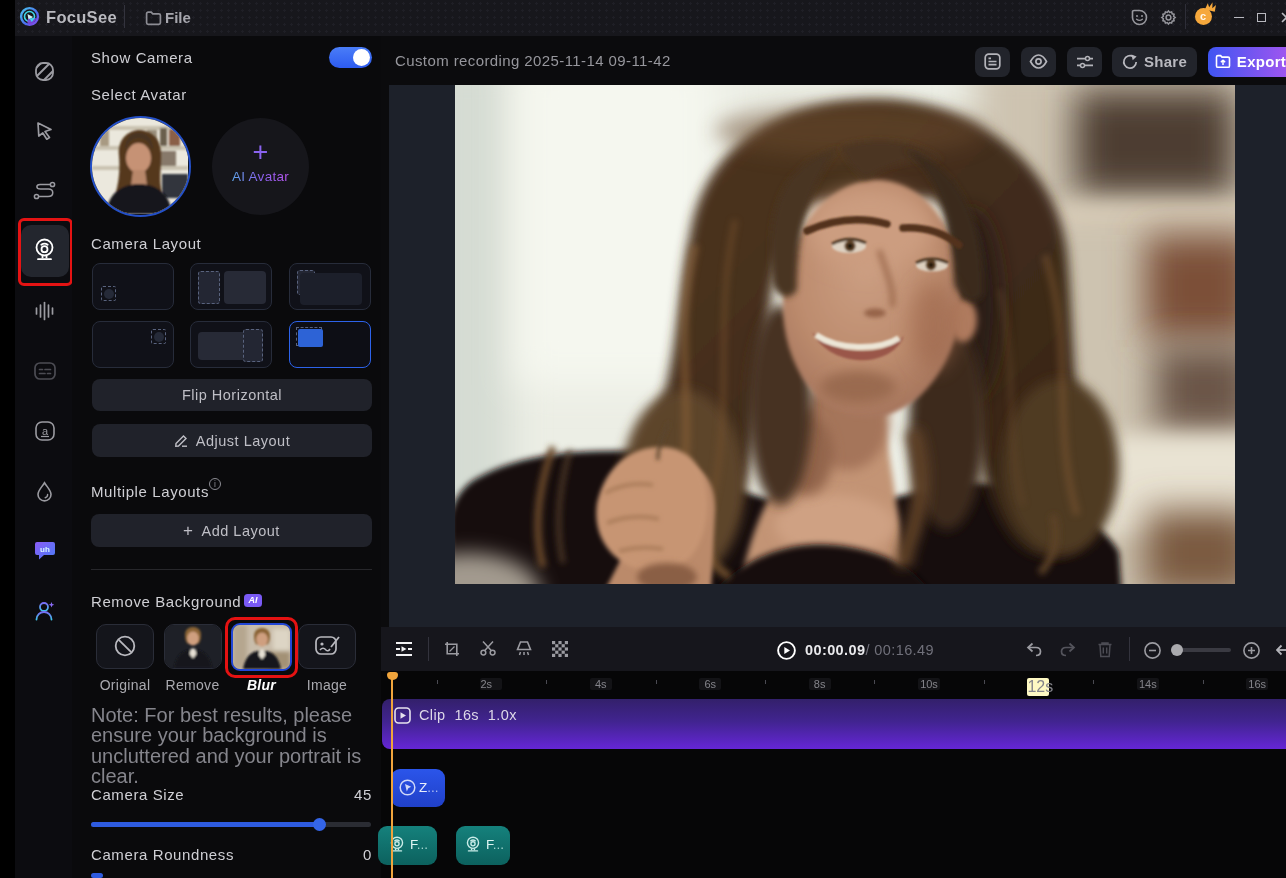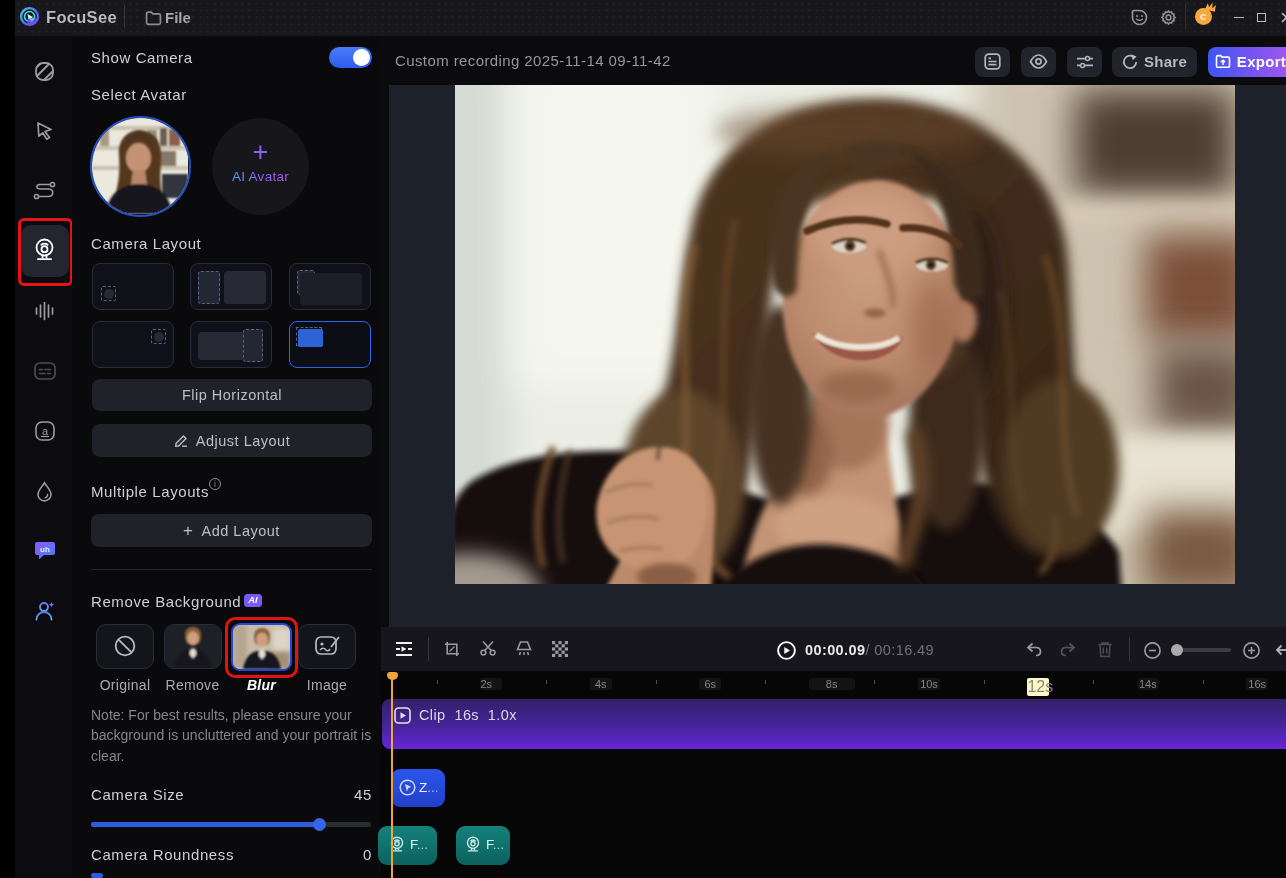--- a/index.html
+++ b/index.html
@@ -293,21 +293,21 @@
         <circle cx="7" cy="9" r="1.6" fill="#b9b9bf"></circle>
         <path d="M5 15 q3 -3.5 6 0 q2 2 4 -1" fill="none" stroke="#b9b9bf" stroke-width="1.6"></path>
         <path d="M16 12 L24 2" stroke="#b9b9bf" stroke-width="1.8"></path>
       </svg>
     </div>
     <div class="ab" style="left:24px;top:641px;width:58px;text-align:center;color:#a9a9af;font-size:14px;letter-spacing:.3px;">Original</div>
     <div class="ab" style="left:91.5px;top:641px;width:58px;text-align:center;color:#a9a9af;font-size:14px;letter-spacing:.3px;">Remove</div>
     <div class="ab" style="left:159px;top:641px;width:61px;text-align:center;color:#fff;font-size:14px;font-weight:bold;letter-spacing:.3px;font-style:italic;">Blur</div>
     <div class="ab" style="left:226px;top:641px;width:58px;text-align:center;color:#a9a9af;font-size:14px;letter-spacing:.3px;">Image</div>
 
-    <div class="ab" style="left:19px;top:669px;width:296px;color:#85858c;font-size:14px;line-height:20.3px;">Note: For best results, please ensure your background is uncluttered and your portrait is clear.</div>
+    <div class="ab" style="left:19px;top:669px;width:296px;color:#85858c;font-size:20px;line-height:20.3px;">Note: For best results, please ensure your background is uncluttered and your portrait is clear.</div>
 
     <div class="ab lbl" style="left:19px;top:750px;">Camera Size</div>
     <div class="ab lbl" style="left:260px;top:750px;width:40px;text-align:right;">45</div>
     <div class="ab" style="left:19px;top:786px;width:280px;height:5px;border-radius:3px;background:#2a2c33;"></div>
     <div class="ab" style="left:19px;top:786px;width:229px;height:5px;border-radius:3px;background:#2e5be0;"></div>
     <div class="ab" style="left:241px;top:782px;width:13px;height:13px;border-radius:50%;background:#3465e8;"></div>
     <div class="ab lbl" style="left:19px;top:810px;">Camera Roundness</div>
     <div class="ab lbl" style="left:260px;top:810px;width:40px;text-align:right;">0</div>
     <div class="ab" style="left:19px;top:837px;width:12px;height:5px;border-radius:3px;background:#2e5be0;"></div>
   </div>
@@ -553,21 +553,21 @@
     <div class="ab" style="left:0;top:635px;width:920px;height:207px;background:#060607;"></div>
 
     <div class="ab" id="ruler" style="left:0;top:635px;width:920px;height:26px;">
         <div class="ab" style="left:55.7px;top:9px;width:1px;height:4px;background:#4a4a52;"></div>
         <div class="ab" style="left:99.4px;top:7px;width:22px;text-align:left;font-size:11px;color:#85858b;background:#131316;border-radius:2px;">2s</div>
         <div class="ab" style="left:165.10000000000002px;top:9px;width:1px;height:4px;background:#4a4a52;"></div>
         <div class="ab" style="left:208.8px;top:7px;width:22px;text-align:center;font-size:11px;color:#85858b;background:#131316;border-radius:2px;">4s</div>
         <div class="ab" style="left:274.5px;top:9px;width:1px;height:4px;background:#4a4a52;"></div>
         <div class="ab" style="left:318.20000000000005px;top:7px;width:22px;text-align:center;font-size:11px;color:#85858b;background:#131316;border-radius:2px;">6s</div>
         <div class="ab" style="left:383.90000000000003px;top:9px;width:1px;height:4px;background:#4a4a52;"></div>
-        <div class="ab" style="left:427.6px;top:7px;width:46px;text-align:center;font-size:11px;color:#85858b;background:#131316;border-radius:2px;">8s</div>
+        <div class="ab" style="left:427.6px;top:7px;width:22px;text-align:center;font-size:11px;color:#85858b;background:#131316;border-radius:2px;">8s</div>
         <div class="ab" style="left:493.3px;top:9px;width:1px;height:4px;background:#4a4a52;"></div>
         <div class="ab" style="left:537px;top:7px;width:22px;text-align:center;font-size:11px;color:#85858b;background:#131316;border-radius:2px;">10s</div>
         <div class="ab" style="left:602.7px;top:9px;width:1px;height:4px;background:#4a4a52;"></div>
         <div class="ab" style="left:646.4000000000001px;top:7px;width:22px;text-align:left;font-size:16px;color:#85858b;background:#fef9c3;border-radius:2px;">12s</div>
         <div class="ab" style="left:712.1px;top:9px;width:1px;height:4px;background:#4a4a52;"></div>
         <div class="ab" style="left:755.8000000000001px;top:7px;width:22px;text-align:center;font-size:11px;color:#85858b;background:#131316;border-radius:2px;">14s</div>
         <div class="ab" style="left:821.5px;top:9px;width:1px;height:4px;background:#4a4a52;"></div>
         <div class="ab" style="left:865.2px;top:7px;width:22px;text-align:center;font-size:11px;color:#85858b;background:#131316;border-radius:2px;">16s</div>
       </div>
 

